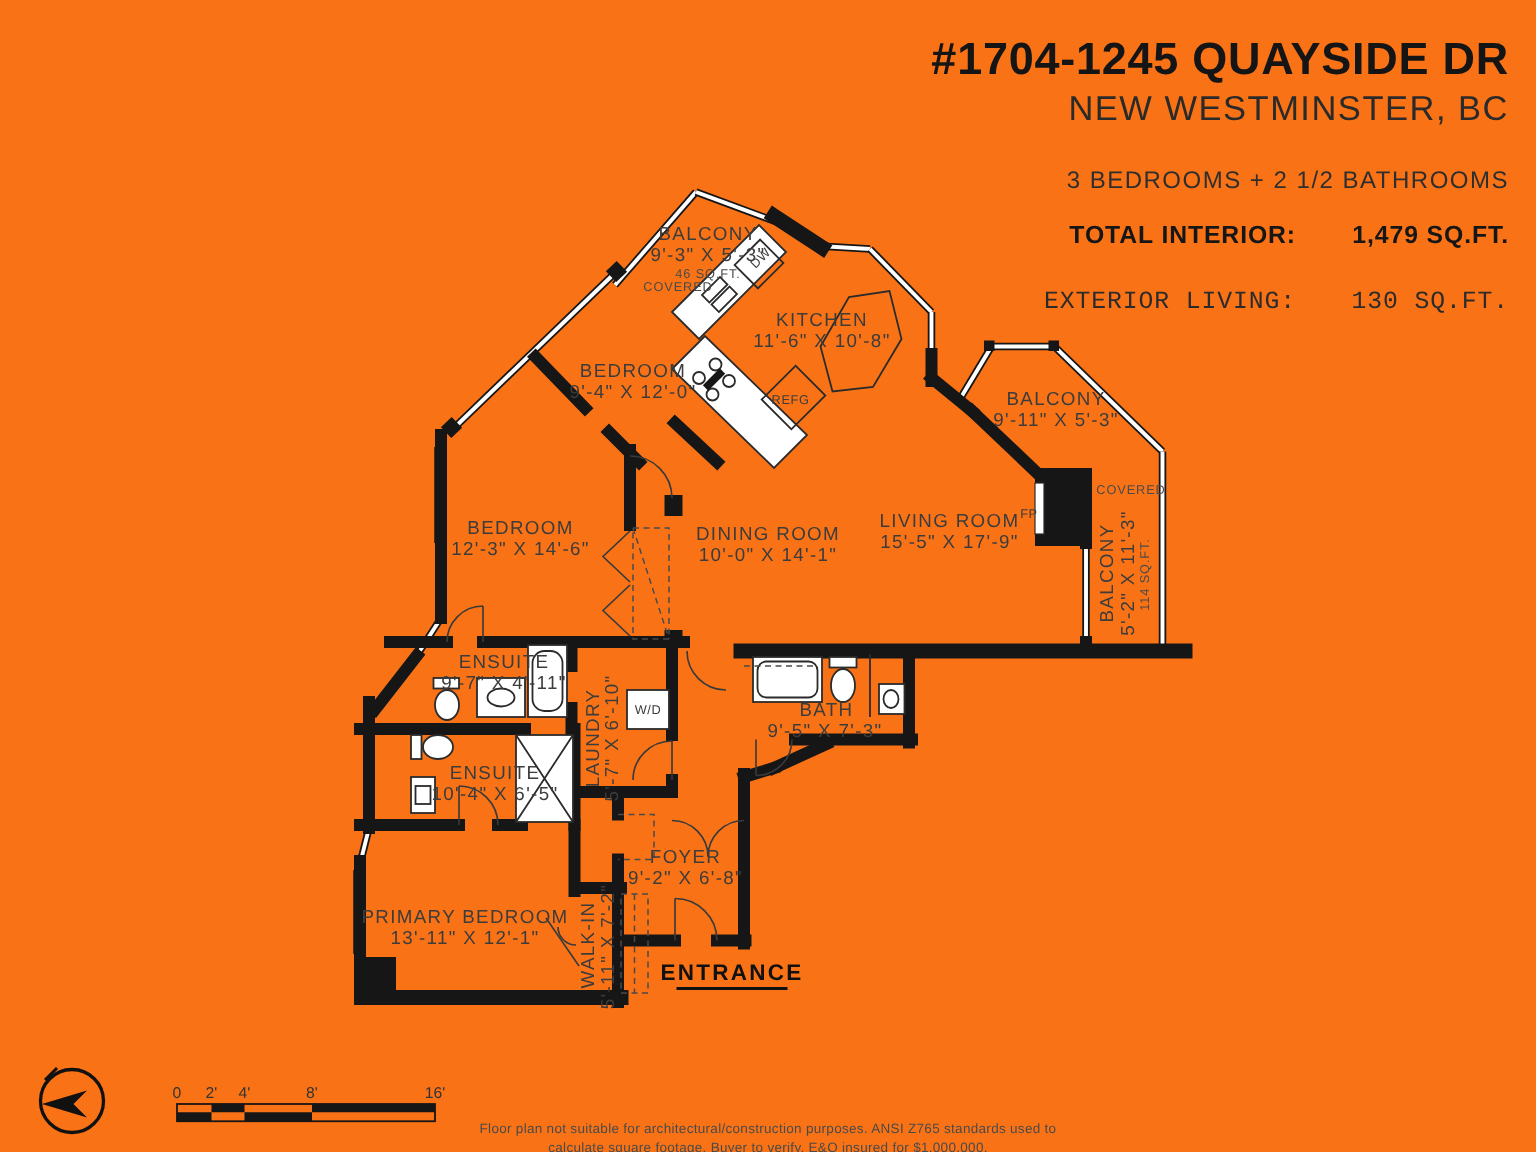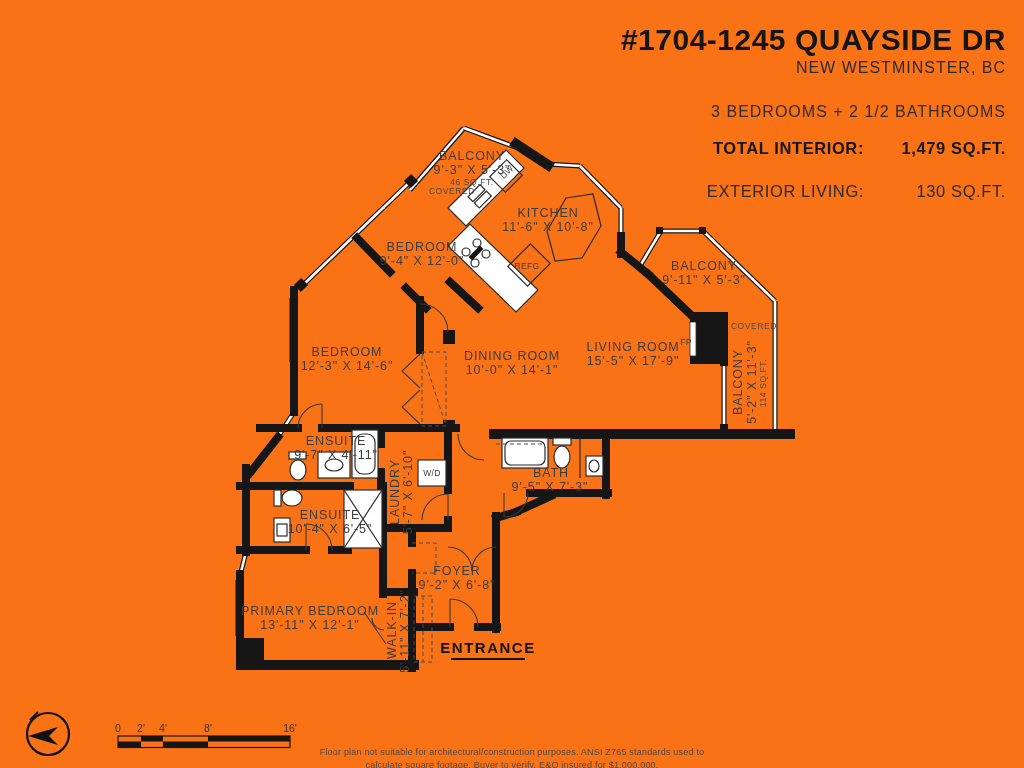--- a/index.html
+++ b/index.html
@@ -1,25 +1,25 @@
 <!DOCTYPE html>
 <html><head>
 <meta charset="utf-8">
 <style>
   html,body{margin:0;padding:0;background:#ffffff;}
   #stage{position:relative;width:1024px;height:768px;background:#f97316;overflow:hidden;
          font-family:"Liberation Sans",sans-serif;color:#1f1f1f;}
   
   #hdr{position:absolute;top:24px;right:18px;text-align:right;}
   #hdr .t1{font-size:30px;font-weight:700;letter-spacing:.5px;color:#151515;line-height:1.05;}
-  #hdr .t2{font-size:16px;font-weight:400;letter-spacing:1px;color:#2a2a2a;margin-top:3px;}
+  #hdr .t2{font-size:23px;font-weight:400;letter-spacing:1px;color:#2a2a2a;margin-top:3px;}
   #hdr .t3{font-size:16px;font-weight:400;letter-spacing:1px;color:#2e2e2e;margin-top:26px;}
   #stats{margin-top:18px;display:grid;grid-template-columns:auto 118px;column-gap:4px;row-gap:4px;justify-items:end;font-size:16.5px;letter-spacing:.6px;gap:24px;}
   #stats .b{font-weight:700;color:#161616;}
-  #stats .r{font-weight:400;color:#2b2b2b;}
+  #stats .r{font-weight:400;color:#2b2b2b;font-family:Liberation Mono, monospace;}
   
   svg text{font-family:"Liberation Sans",sans-serif;}
   .w{stroke:#161616;stroke-width:8;fill:none;stroke-linecap:square;}
   .w9{stroke:#161616;stroke-width:10;fill:none;stroke-linecap:square;}
   .wb{stroke:#161616;stroke-width:5;fill:none;stroke-linecap:butt;}
   .ww{stroke:#ffffff;stroke-width:2.6;fill:none;stroke-linecap:butt;}
   .t{stroke:#2b2b2b;stroke-width:1.2;fill:#ffffff;}
   .tn{stroke:#2b2b2b;stroke-width:1.2;fill:none;}
   .d{stroke:#4a4a4a;stroke-width:1;fill:none;stroke-dasharray:4 3;}
   .a{stroke:#3a3a3a;stroke-width:1.1;fill:none;}

